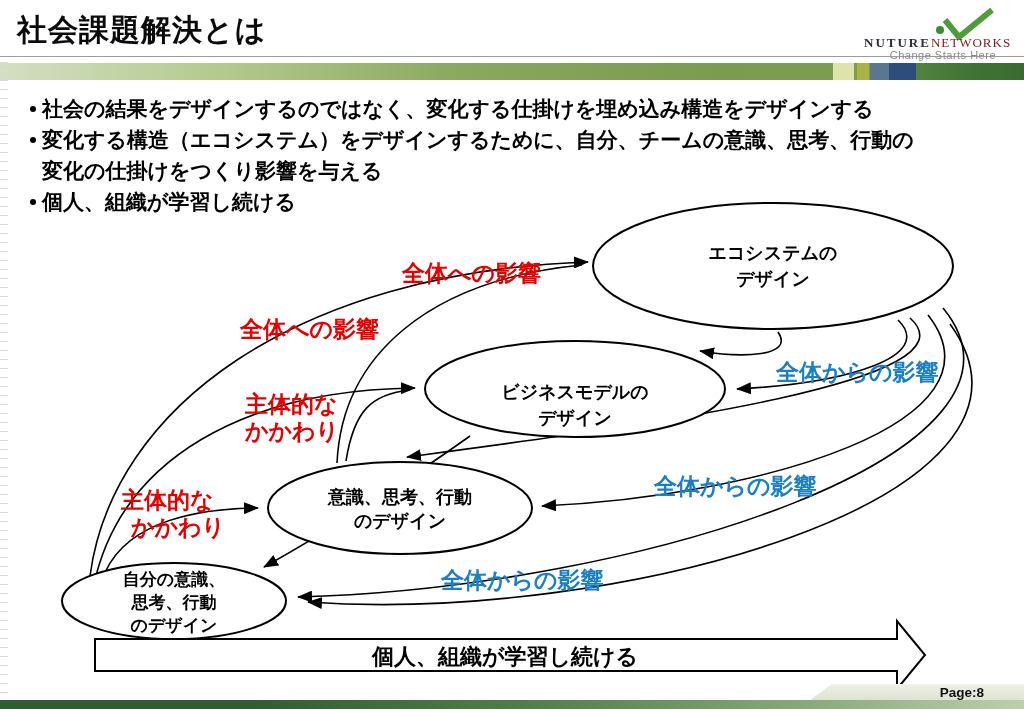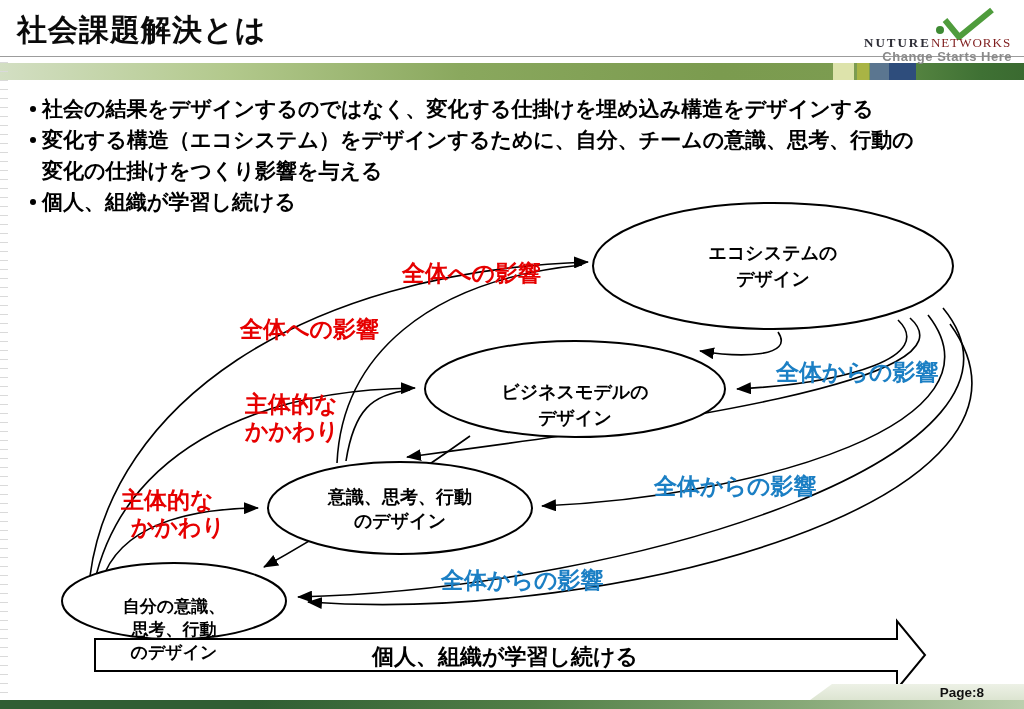--- a/index.html
+++ b/index.html
@@ -21,21 +21,21 @@
   .seg3{left:870px;width:19px;background:#5b7690;}
   .seg4{left:889px;width:27px;background:#2e4d7c;}
   .seg5{left:916px;width:108px;background:linear-gradient(90deg,#548340 0%,#3f7134 60%,#3a6a30 100%);}
   
   .logo{position:absolute;right:8px;top:4px;width:152px;height:54px;}
   .logo-swoosh{position:absolute;right:18px;top:2px;}
   .logo-line{position:absolute;left:0;top:31px;width:152px;text-align:left;
     font-family:"Liberation Serif","DejaVu Serif",serif;font-size:13px;white-space:nowrap;}
   .logo-name{font-weight:bold;color:#2d2d36;letter-spacing:2px;}
   .logo-suffix{color:#7f1d1d;letter-spacing:1px;}
-  .logo-tagline{position:absolute;right:4px;top:45px;font-size:13px;color:#8a8a8a;letter-spacing:0.5px;font-weight:bold;}
+  .logo-tagline{position:absolute;right:20px;top:45px;font-size:11px;color:#8a8a8a;letter-spacing:0.5px;}
   
   .ruler{position:absolute;left:0;top:62px;width:8px;height:636px;
     background:repeating-linear-gradient(to bottom,#dadada 0 1px,transparent 1px 9px);}
   
   .bullets{position:absolute;left:0;top:93px;width:1010px;}
   .bullet-row{position:relative;padding-left:42px;font-size:21px;font-weight:700;
     line-height:31px;letter-spacing:0;}
   .bullet-dot{position:absolute;left:30px;top:13px;width:6px;height:6px;border-radius:50%;background:#000;}
   
   .diagram-svg{position:absolute;left:0;top:0;}
@@ -136,21 +136,21 @@
   <div>デザイン</div>
 </div>
 <div class="node-label nl-2" style="left:575px;top:389px;margin-top:16px;">
   <div>ビジネスモデルの</div>
   <div>デザイン</div>
 </div>
 <div class="node-label nl-3" style="left:400px;top:509px;">
   <div>意識、思考、行動</div>
   <div>のデザイン</div>
 </div>
-<div class="node-label nl-4" style="left:174px;top:602px;margin-top:27px;">
+<div class="node-label nl-4" style="left:174px;top:602px;">
   <div>自分の意識、</div>
   <div>思考、行動</div>
   <div>のデザイン</div>
 </div>
 
 <div class="flow-label" style="left: 402px; top: 252px; color: rgb(230, 0, 0);">
   <div>全体への影響</div>
 </div>
 <div class="flow-label" style="left: 240px; top: 308px; color: rgb(230, 0, 0);">
   <div>全体への影響</div>

